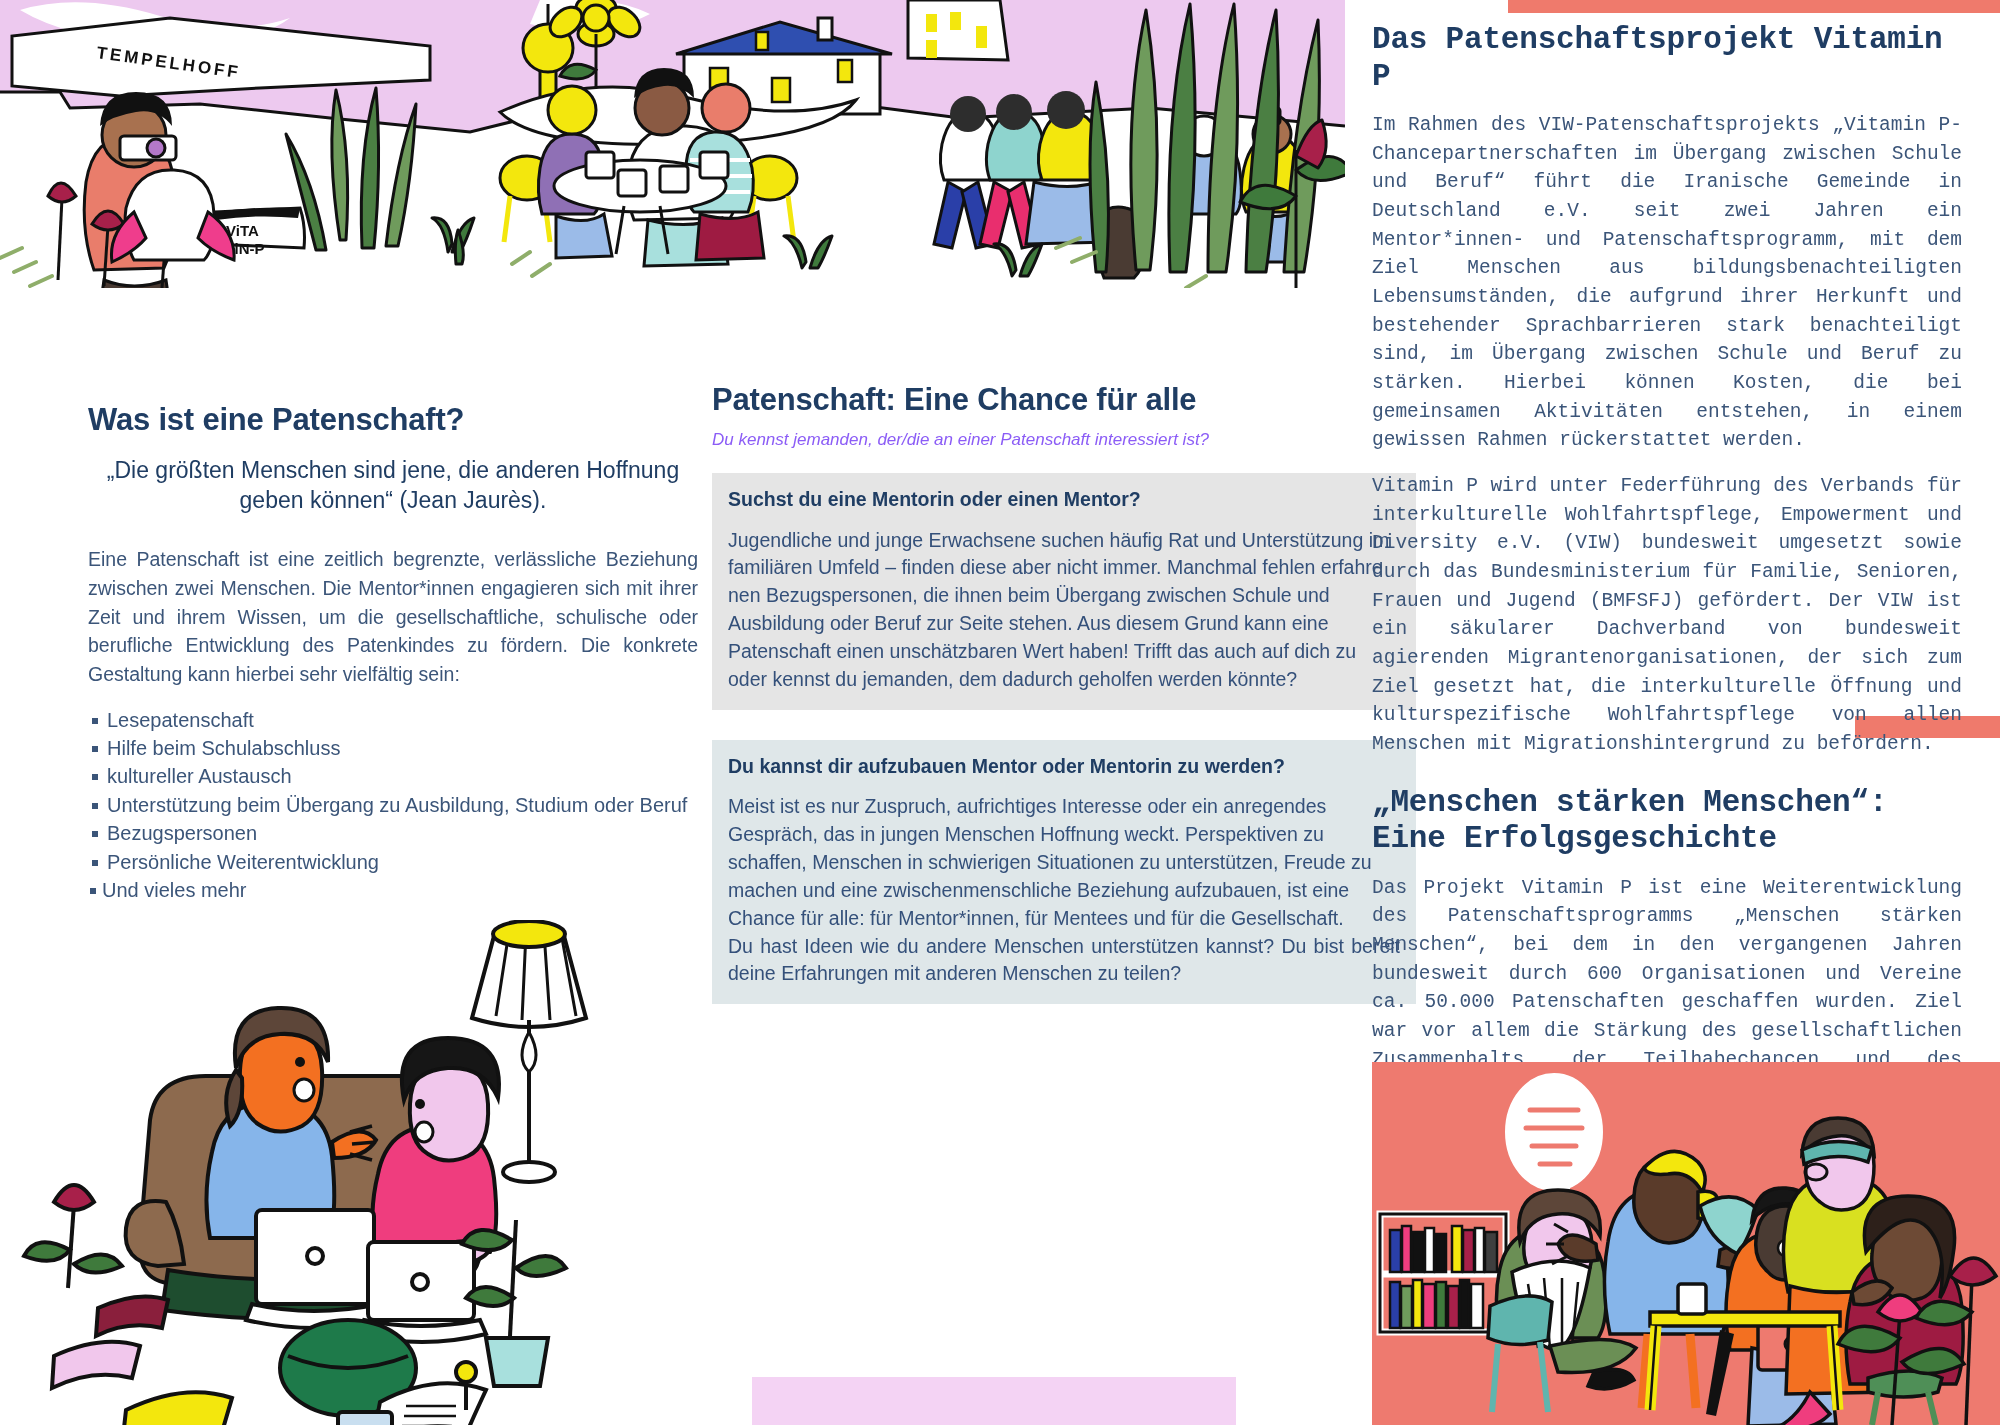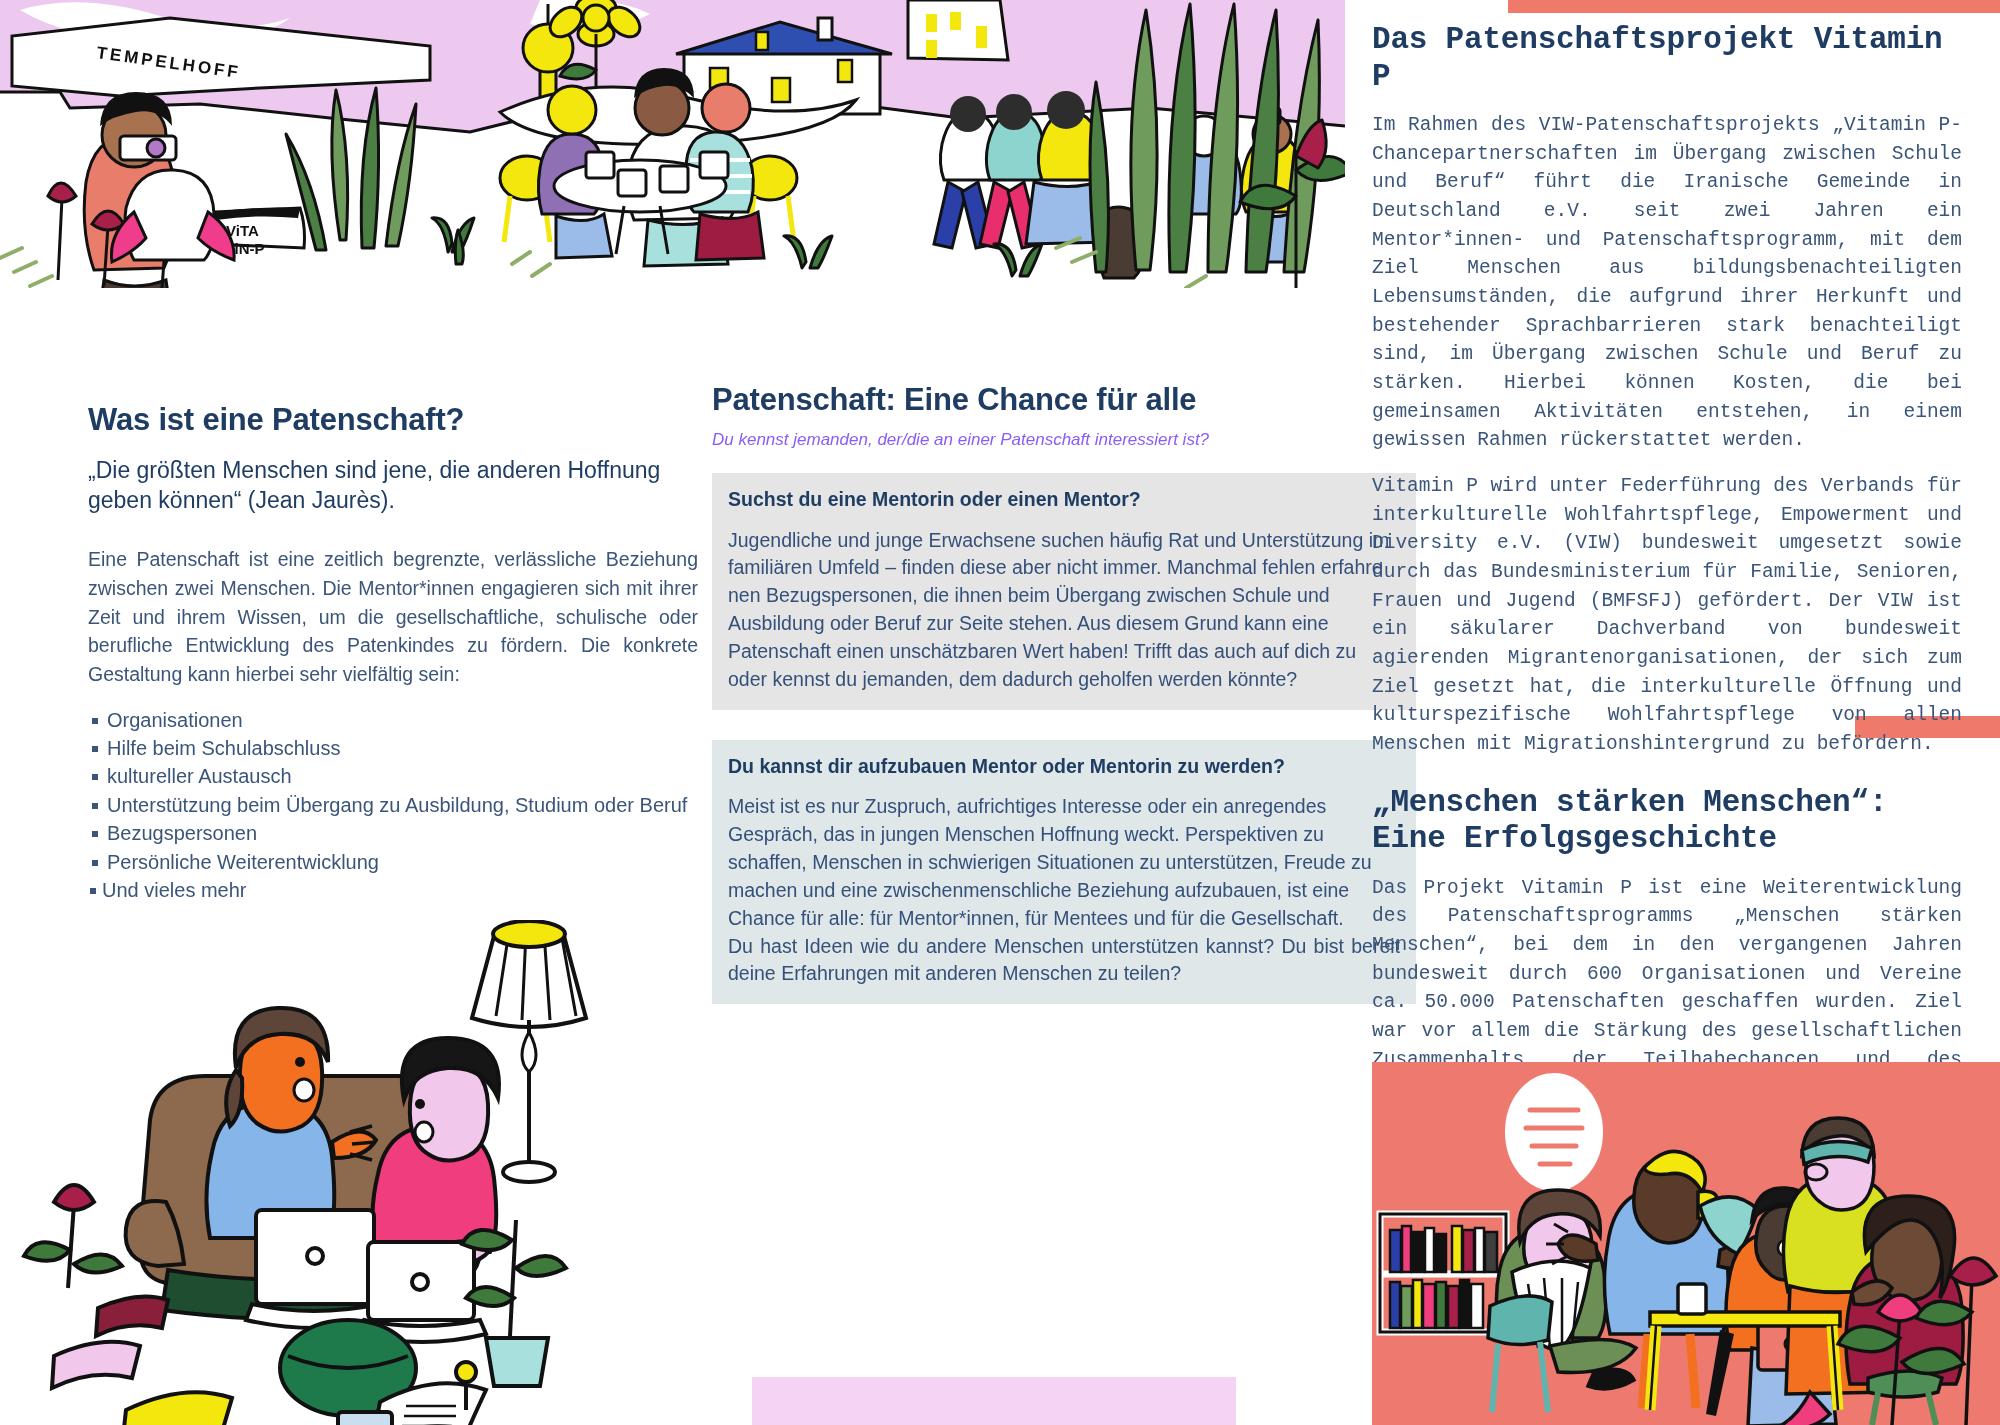--- a/index.html
+++ b/index.html
@@ -42,20 +42,21 @@
     letter-spacing: -0.2px;
     margin-bottom: 16px;
   }
   h2.head.tight { margin-bottom: 10px; }
 
   p.quote {
     color: #1f3d63;
     font-size: 23px;
     line-height: 1.32;
     margin-bottom: 30px;
+    text-align: center;
   }
   p.italic-sub {
     color: #8b5cf6;
     font-size: 17px;
     font-style: italic;
     line-height: 1.33;
     margin-bottom: 22px;
   }
   p.body {
     color: #3b5579;
@@ -318,21 +319,21 @@
 
   <div class="bar bar-coral-top"></div>
   <div class="bar bar-coral-mid"></div>
   <div class="bar bar-pink-bottom"></div>
 
   <div class="col col-1">
     <h2 class="head">Was ist eine Patenschaft?</h2>
     <p class="quote">„Die größten Menschen sind jene, die anderen  Hoffnung geben können“ (Jean Jaurès).</p>
     <p class="body">Eine Patenschaft ist eine zeitlich begrenzte, verlässliche Beziehung zwischen zwei Menschen. Die Mentor*innen engagieren sich mit ihrer Zeit und ihrem  Wissen, um die gesellschaftliche, schulische oder berufliche Entwicklung des Patenkindes zu fördern.  Die konkrete Gestaltung kann hierbei sehr vielfältig sein:</p>
     <ul class="bullets">
-      <li>Organisationen</li>
+      <li>Lesepatenschaft</li>
       <li>Hilfe beim Schulabschluss</li>
       <li>kultureller Austausch</li>
       <li>Unterstützung beim Übergang zu Ausbildung, Studium oder Beruf</li>
       <li>Bezugspersonen</li>
       <li>Persönliche Weiterentwicklung</li>
       <li class="nospace">Und vieles mehr</li>
     </ul>
   </div>
 
   <div class="col col-2">

